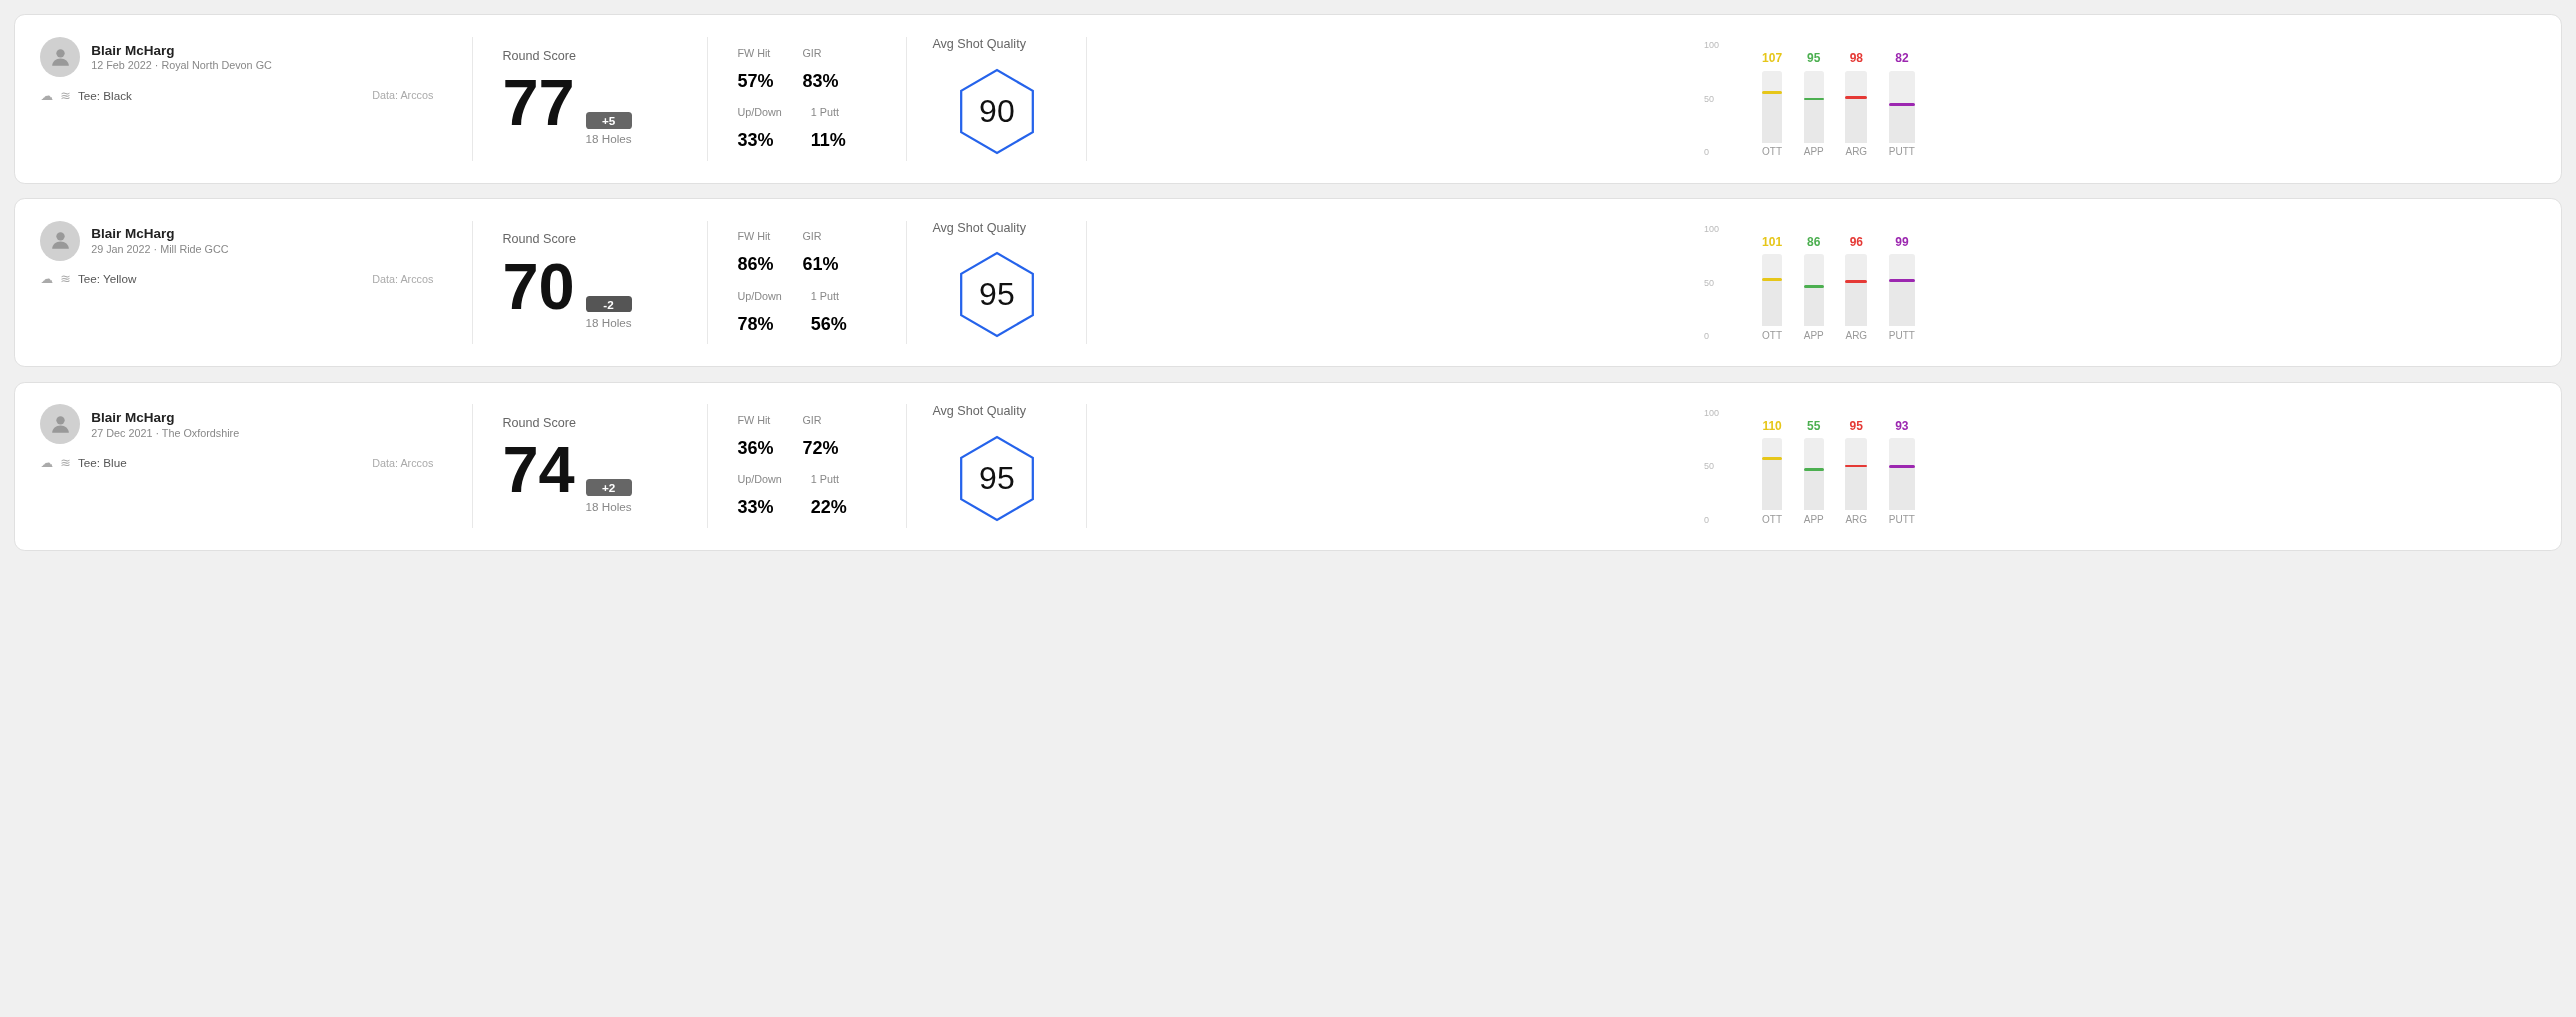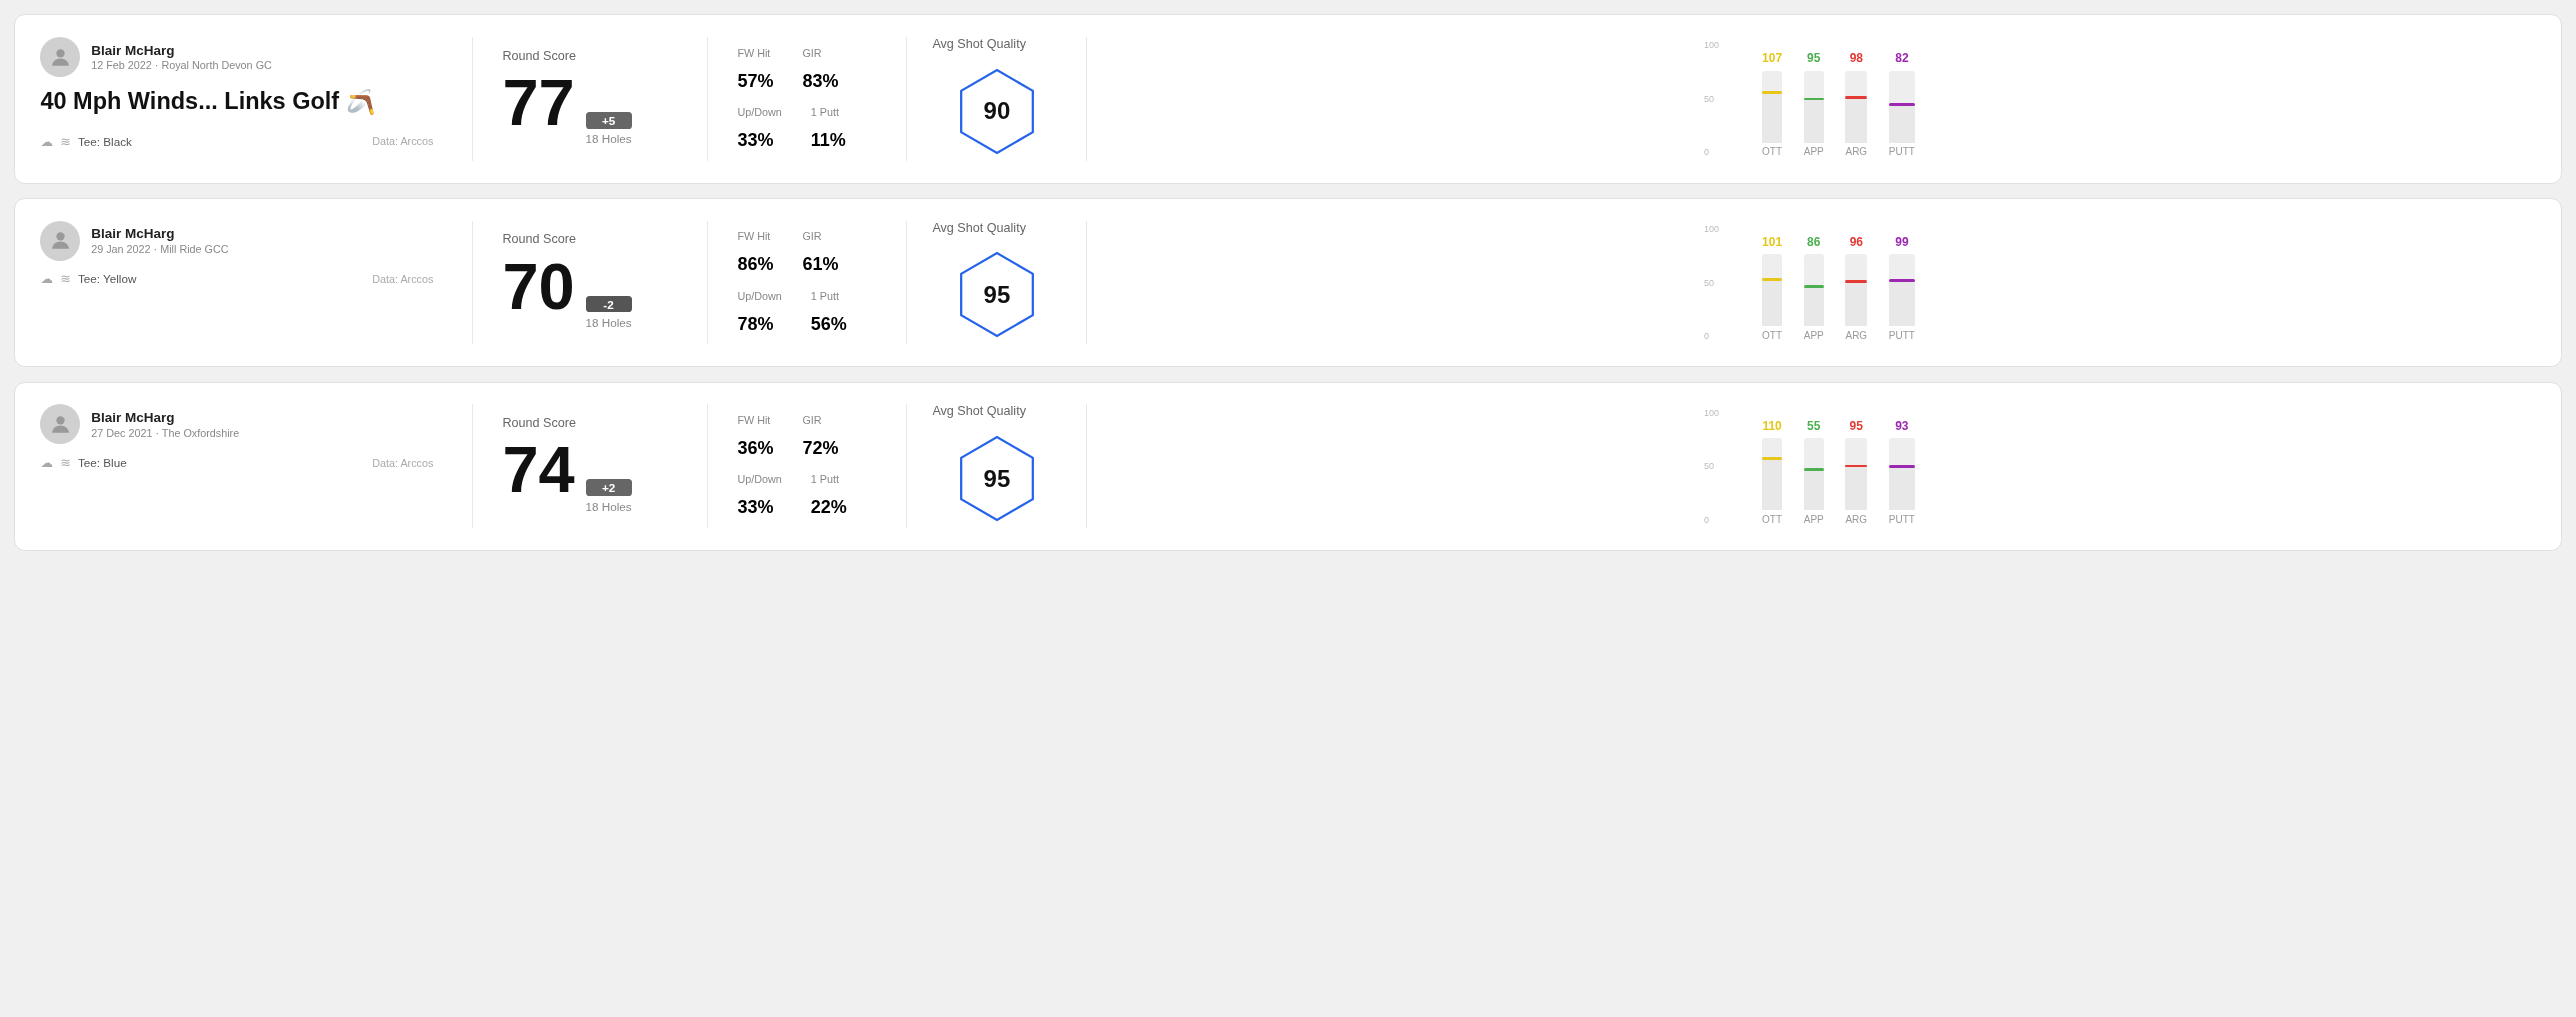--- a/index.html
+++ b/index.html
@@ -177,22 +177,22 @@
       height: 99px;
       display: flex;
       align-items: center;
       justify-content: center;
     }
     .hexagon-container svg {
       position: absolute;
       top: 0; left: 0;
     }
     .hex-score {
-      font-size: 24px;
-      font-weight: 700;
+      font-size: 32px;
+      font-weight: 400;
       color: #111;
       position: relative;
       z-index: 1;
     }
     .chart-section {
       flex: 1;
       padding: 0 0 0 25px;
       display: flex;
       flex-direction: column;
       justify-content: center;
@@ -274,23 +274,20 @@
             <svg viewBox="0 0 24 24">
               <circle cx="12" cy="8" r="4"></circle>
               <path d="M4 20c0-4 3.6-7 8-7s8 3 8 7"></path>
             </svg>
           </div>
           <div class="user-info">
             <div class="user-name">Blair McHarg</div>
             <div class="user-meta">12 Feb 2022 · Royal North Devon GC</div>
           </div>
         </div>
-        <div class="round-title">
-          40 Mph Winds... Links Golf <span>🪃</span>
-        </div>
         <div class="bottom-row">
           <div class="tee-info">
             <span class="tee-icon">☁</span>
             <span class="wind-icon">≋</span>
             <span>Tee: Black</span>
           </div>
           <div class="data-source">Data: Arccos</div>
         </div>
       </div>
 

